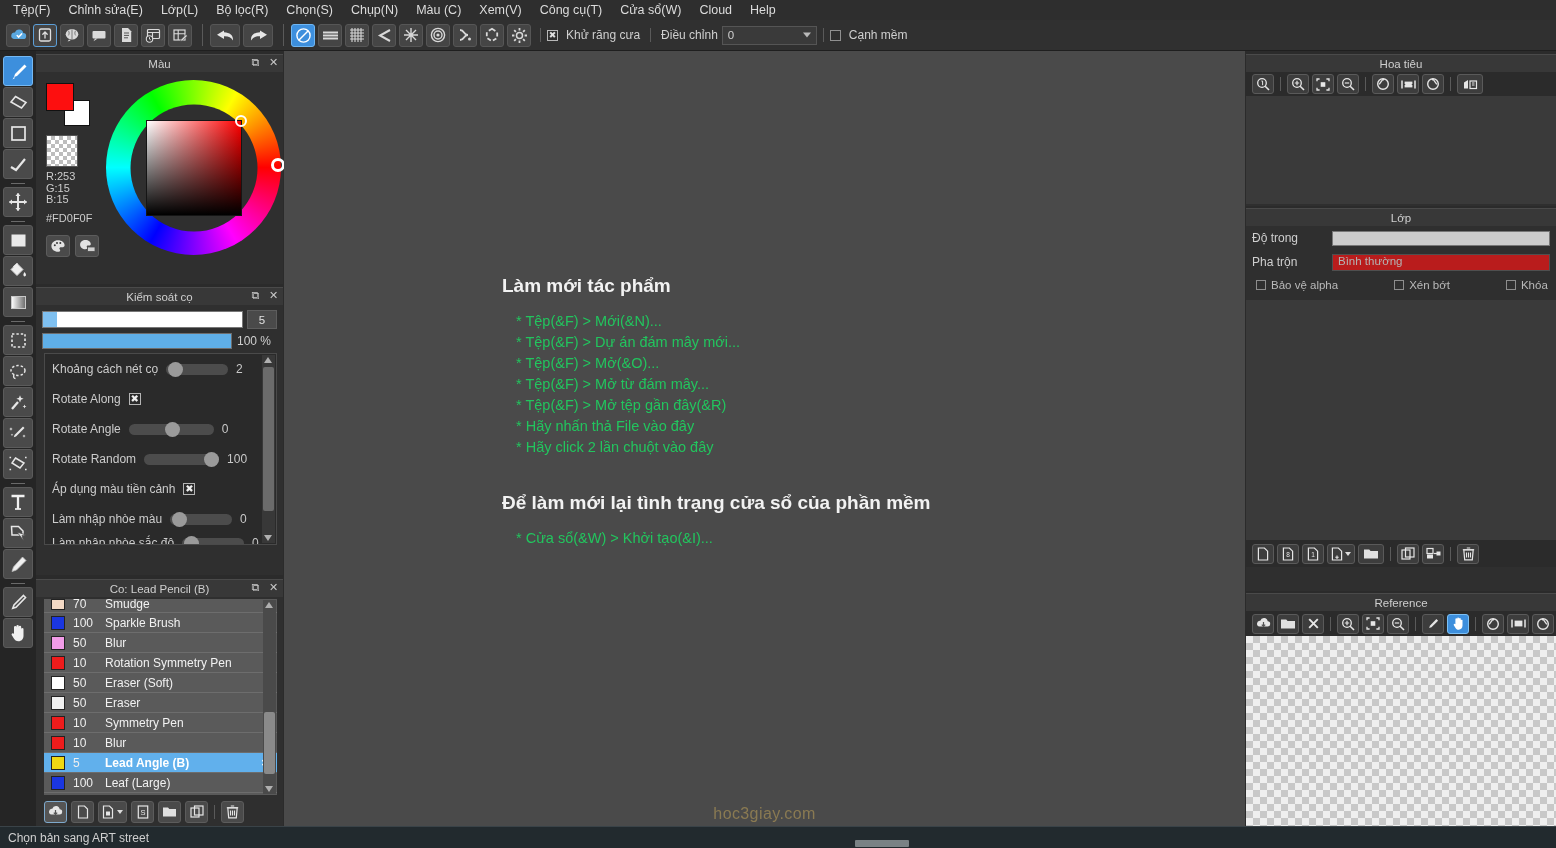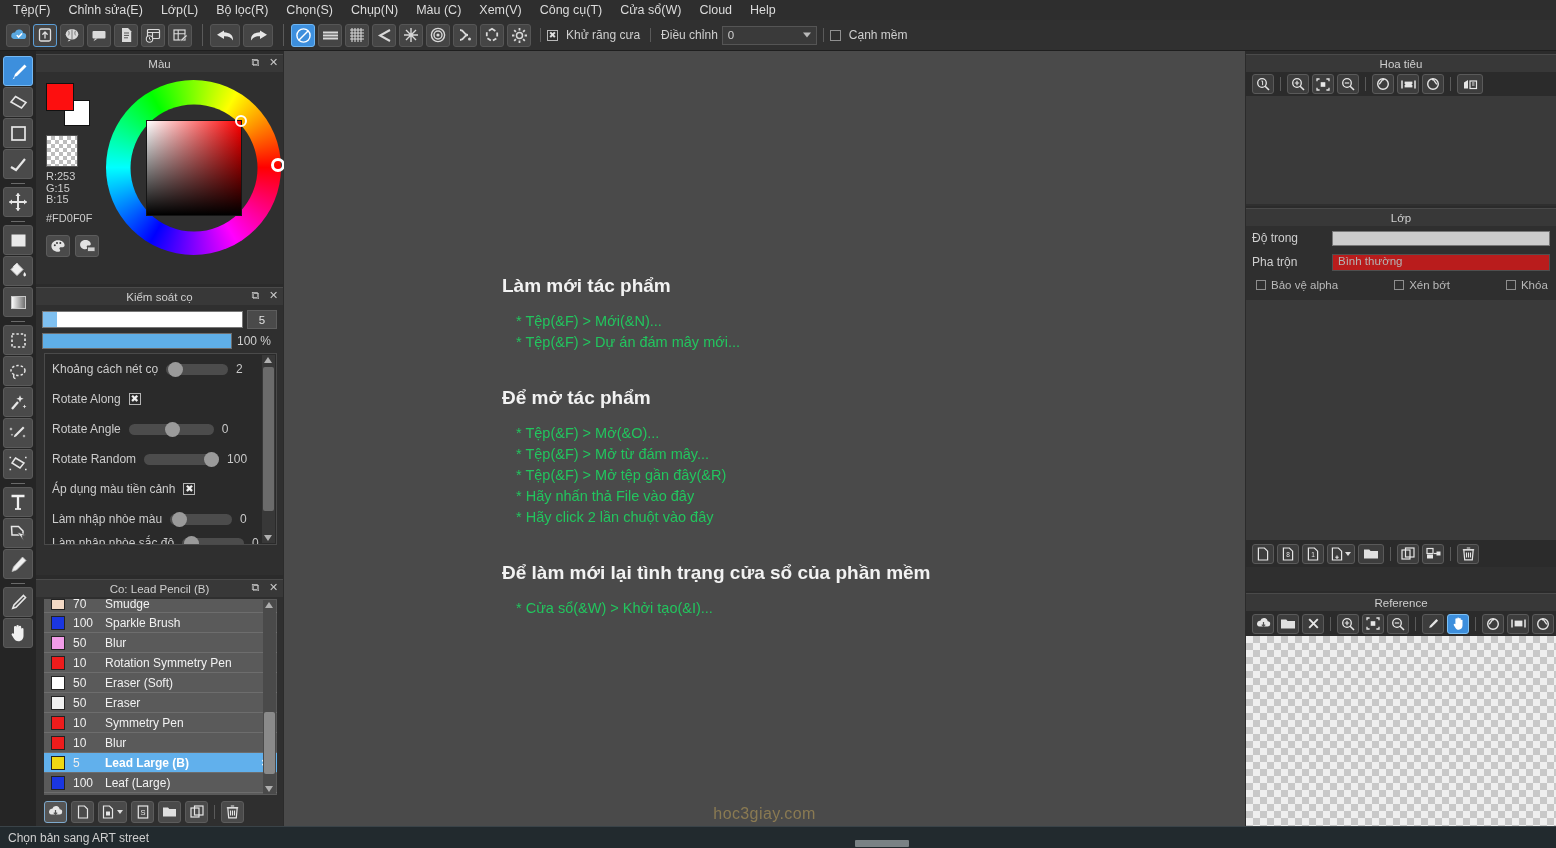--- a/index.html
+++ b/index.html
@@ -669,21 +669,21 @@
       <span class="bl-name">Symmetry Pen</span>
     </div>
     <div class="bl-row">
       <span class="bl-sw" style="background:#ee1c1c"></span>
       <span class="bl-num">10</span>
       <span class="bl-name">Blur</span>
     </div>
     <div class="bl-row sel">
       <span class="bl-sw" style="background:#efd813"></span>
       <span class="bl-num">5</span>
-      <span class="bl-name">Lead Large (B)</span>
+      <span class="bl-name">Lead Angle (B)</span>
       <span class="bl-gear">✲</span>
     </div>
     <div class="bl-row">
       <span class="bl-sw" style="background:#1a36e0"></span>
       <span class="bl-num">100</span>
       <span class="bl-name">Leaf (Large)</span>
     </div>
     <div class="vscroll" style="background:#4a4a4a">
       <span class="ar up"></span>
       <span class="thumb" style="top:112px;height:62px;background:#8a8a8a"></span>
@@ -736,21 +736,20 @@
     </div>
   </div>
 </div>
 
 <div id="canvas">
   <div id="welcome">
     <div class="wc-h">Làm mới tác phẩm</div>
     <div class="wc-li">* Tệp(&amp;F) &gt; Mới(&amp;N)...</div>
     <div class="wc-li">* Tệp(&amp;F) &gt; Dự án đám mây mới...</div>
 
-    <div class="wc-h two">Để mở tác phẩm</div>
     <div class="wc-li">* Tệp(&amp;F) &gt; Mở(&amp;O)...</div>
     <div class="wc-li">* Tệp(&amp;F) &gt; Mở từ đám mây...</div>
     <div class="wc-li">* Tệp(&amp;F) &gt; Mở tệp gần đây(&amp;R)</div>
     <div class="wc-li">* Hãy nhấn thả File vào đây</div>
     <div class="wc-li">* Hãy click 2 lần chuột vào đây</div>
 
     <div class="wc-h two">Để làm mới lại tình trạng cửa sổ của phần mềm</div>
     <div class="wc-li">* Cửa sổ(&amp;W) &gt; Khởi tạo(&amp;I)...</div>
   </div>
   <div id="watermark">hoc3giay.com</div>

